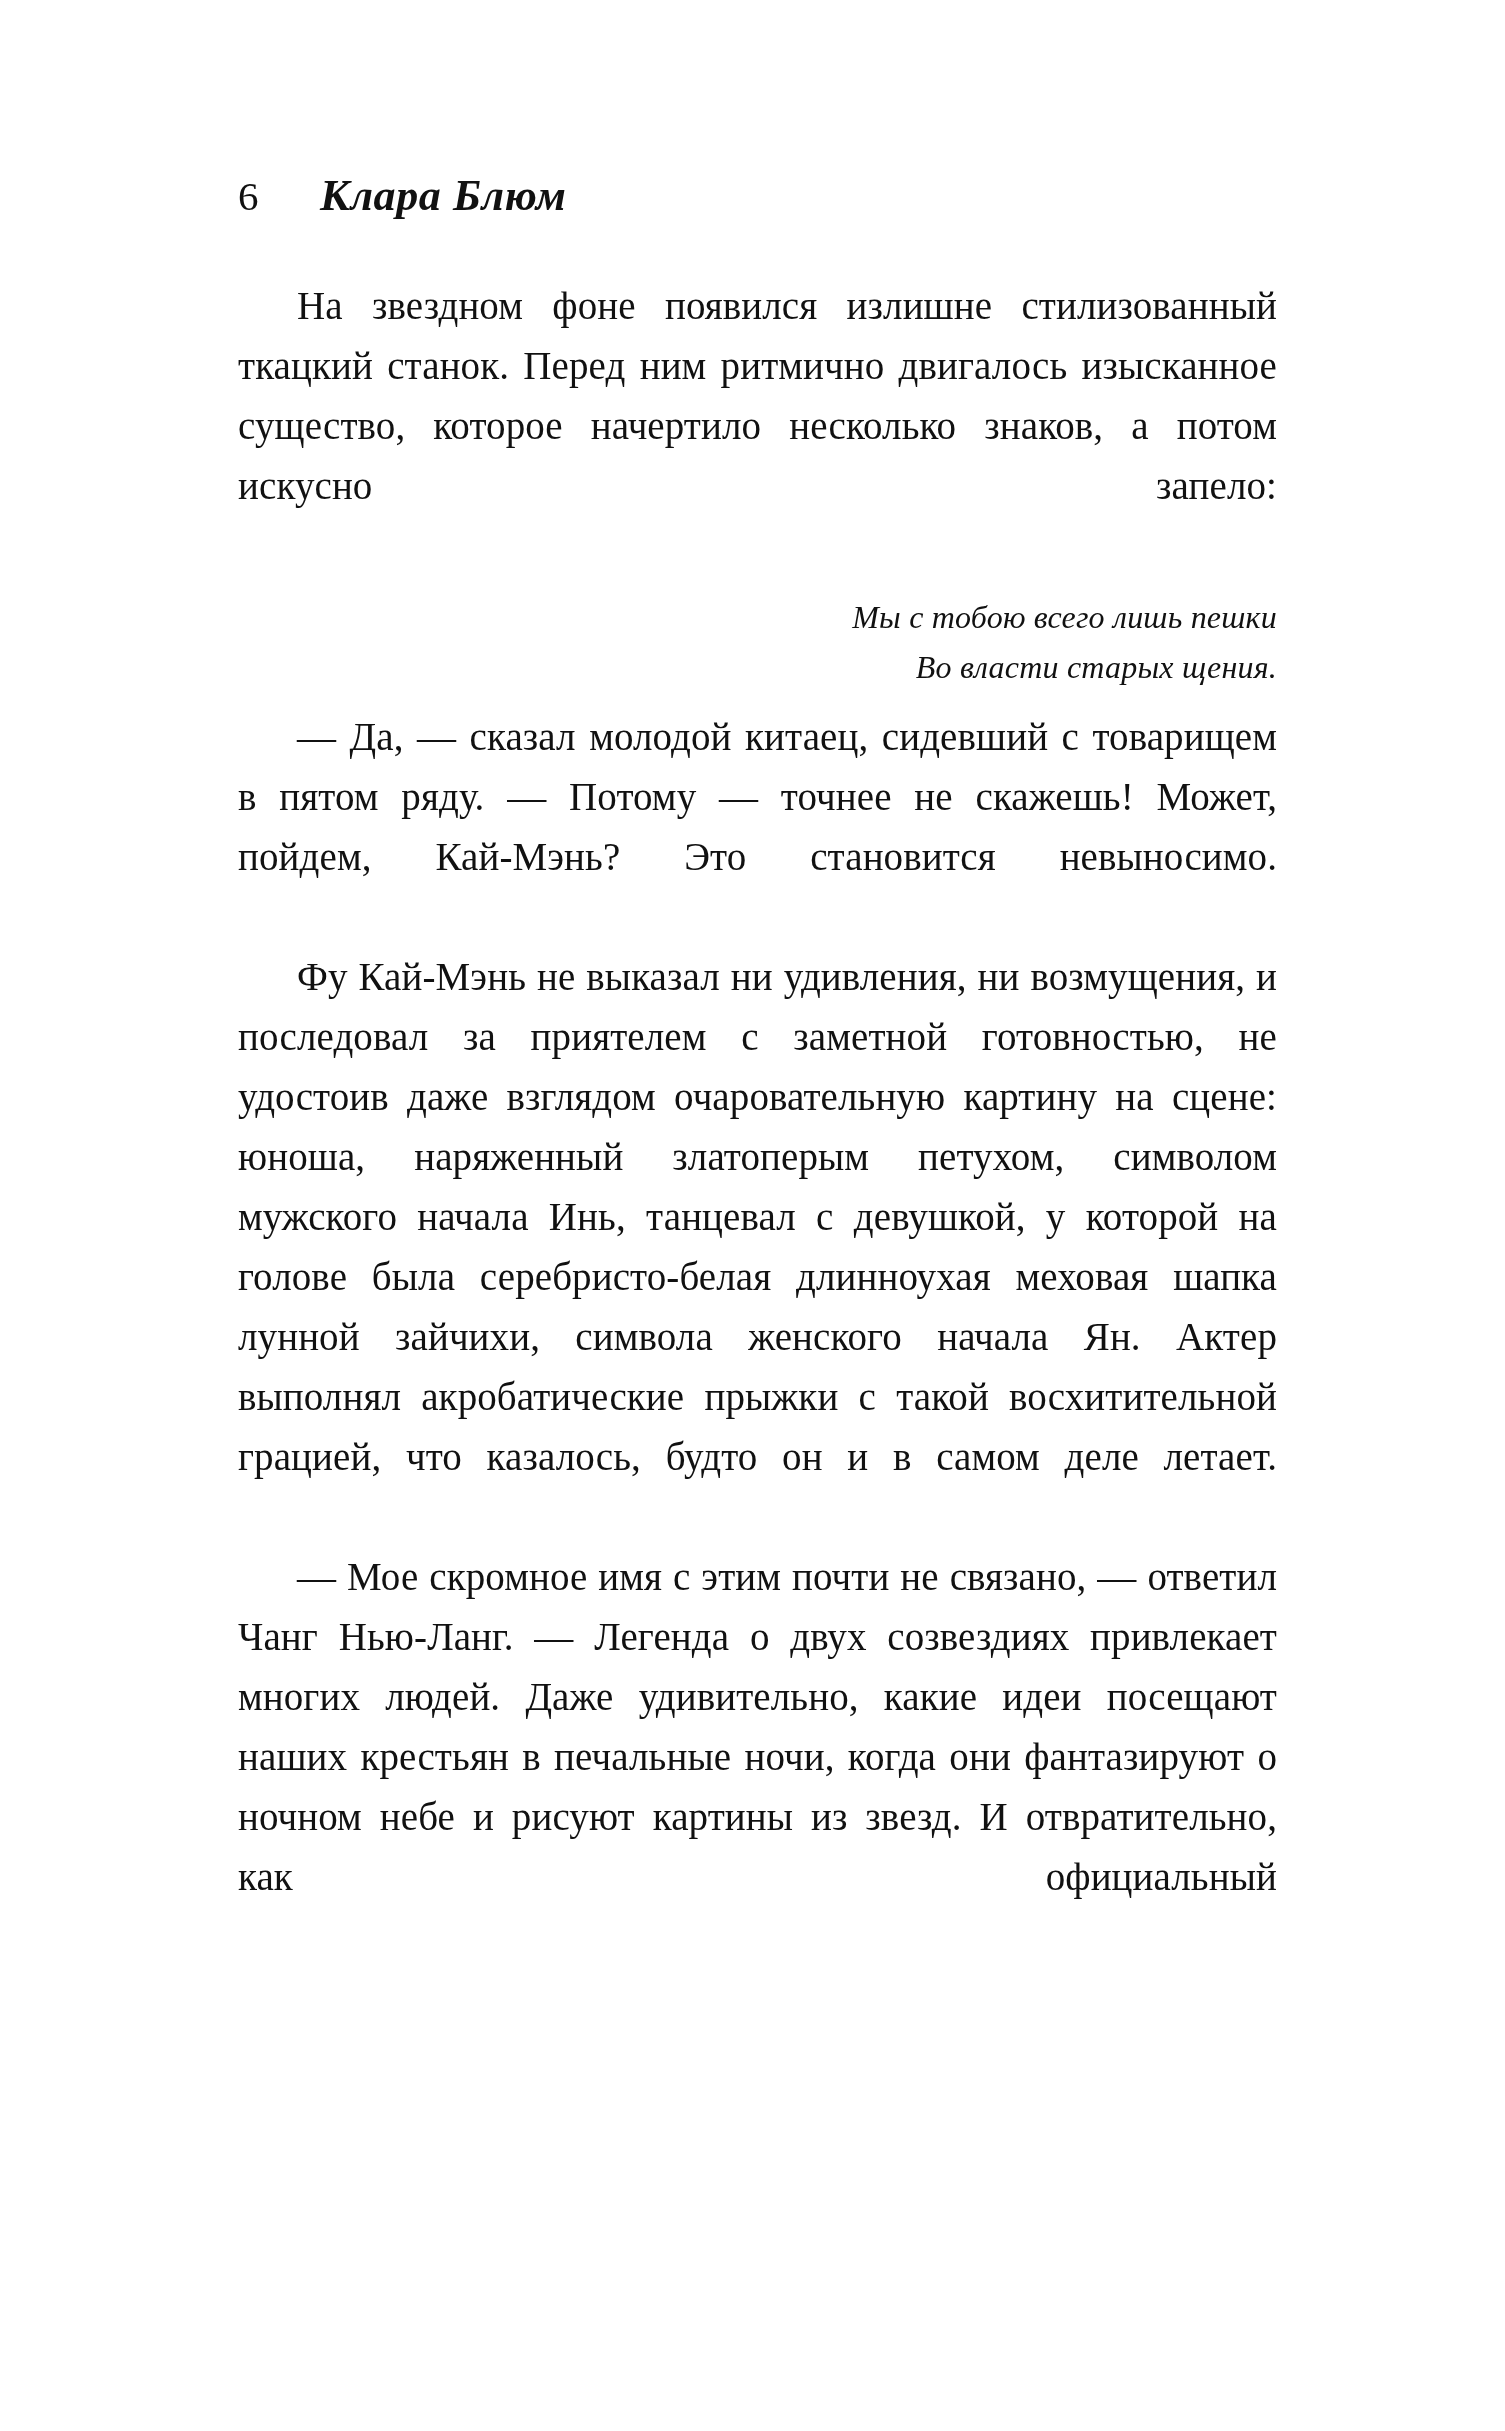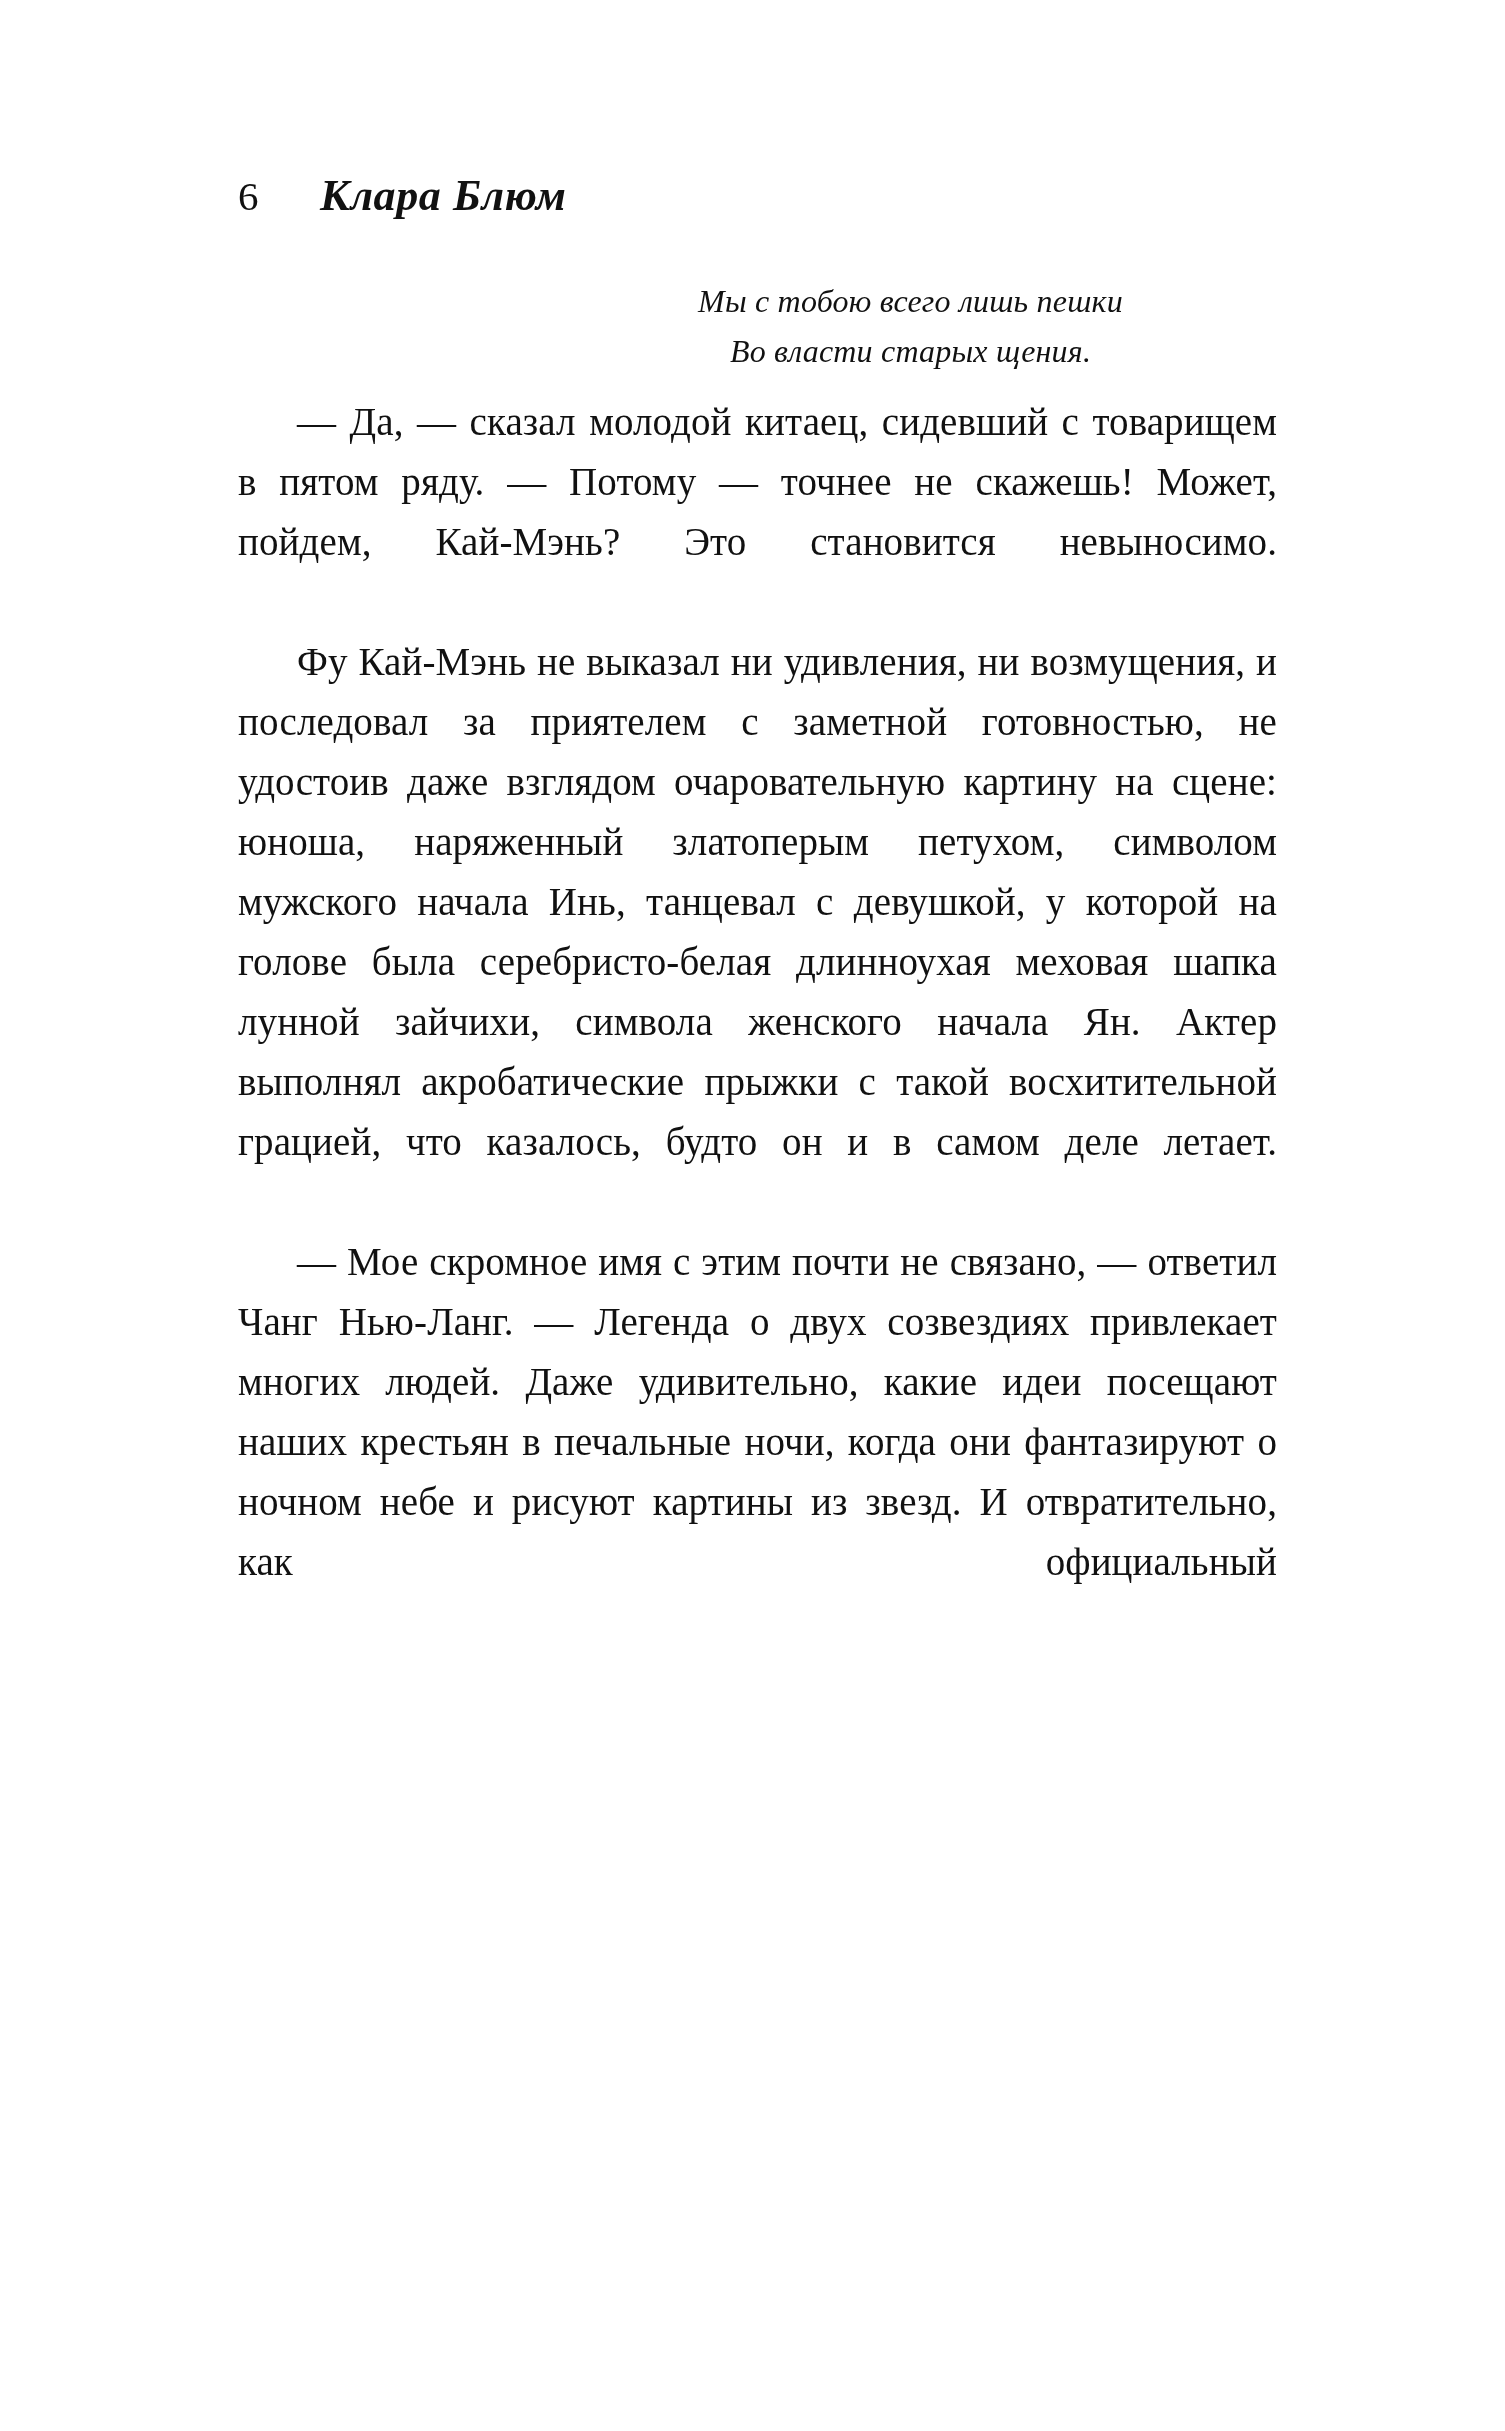--- a/index.html
+++ b/index.html
@@ -70,36 +70,37 @@
 
   
   .verse-block {
     margin: 15.7px 0 15.7px 0;
     padding-left: 306px;
   }
   .verse-line {
     font-size: 32px;
     font-style: italic;
     line-height: 50px;
-    text-align: center;
+    text-align: right;
     white-space: nowrap;
     letter-spacing: 0.2px;
   }
 </style>
 </head>
 <body style="background: rgb(255, 255, 255); color: rgb(17, 17, 17);">
 
 <div class="page" style="background: rgb(255, 255, 255);">
   <div class="text-block">
 
     <div class="running-head">
       <span class="folio">6</span>
       <span class="book-author">Клара Блюм</span>
     </div>
 
+    <p class="body-par">На звездном фоне появился излишне стилизован­ный ткацкий станок. Перед ним ритмично двигалось изысканное существо, которое начертило несколько знаков, а потом искусно запело:</p>
 
     <div class="verse-block">
       <div class="verse-line">Мы с тобою всего лишь пешки</div>
       <div class="verse-line">Во власти старых щения.</div>
     </div>
 
     <p class="body-par">— Да, — сказал молодой китаец, сидевший с това­рищем в пятом ряду. — Потому — точнее не скажешь! Может, пойдем, Кай-Мэнь? Это становится невы­носимо.</p>
 
     <p class="body-par">Фу Кай-Мэнь не выказал ни удивления, ни возму­щения, и последовал за приятелем с заметной готов­ностью, не удостоив даже взглядом очаровательную картину на сцене: юноша, наряженный златоперым петухом, символом мужского начала Инь, танцевал с девушкой, у которой на голове была серебристо-белая длинноухая меховая шапка лунной зайчихи, символа женского начала Ян. Актер выполнял акробатические прыжки с такой восхитительной грацией, что каза­лось, будто он и в самом деле летает.</p>
 

